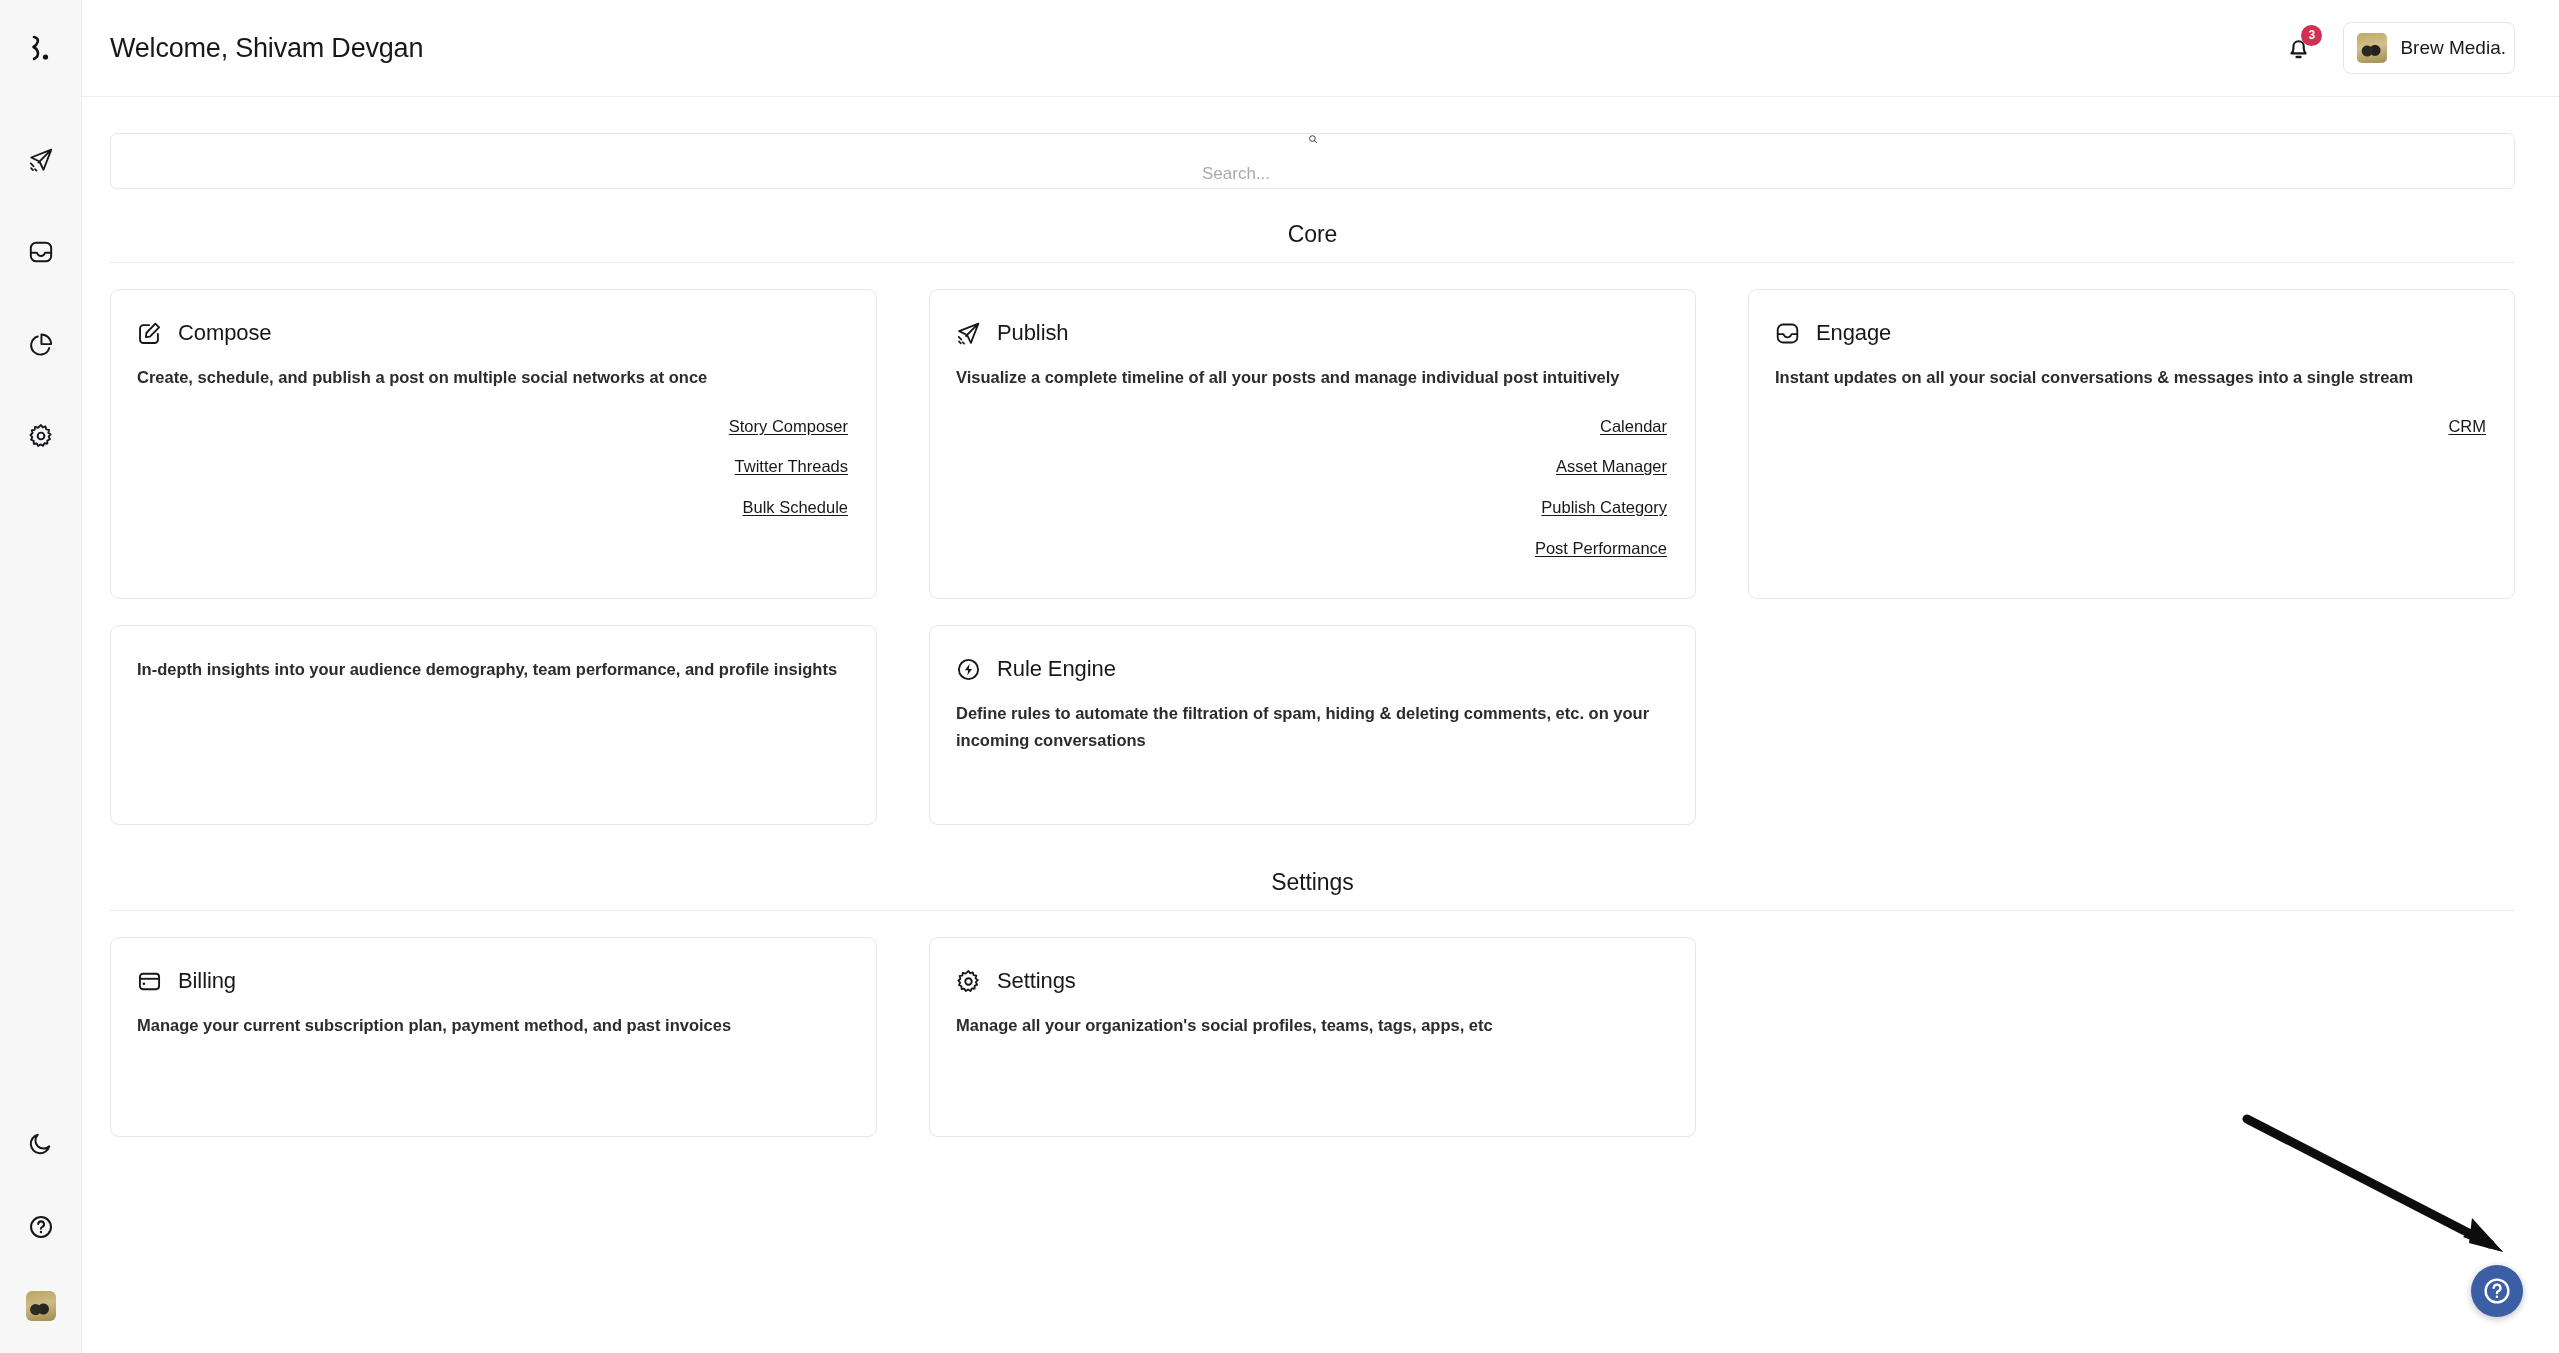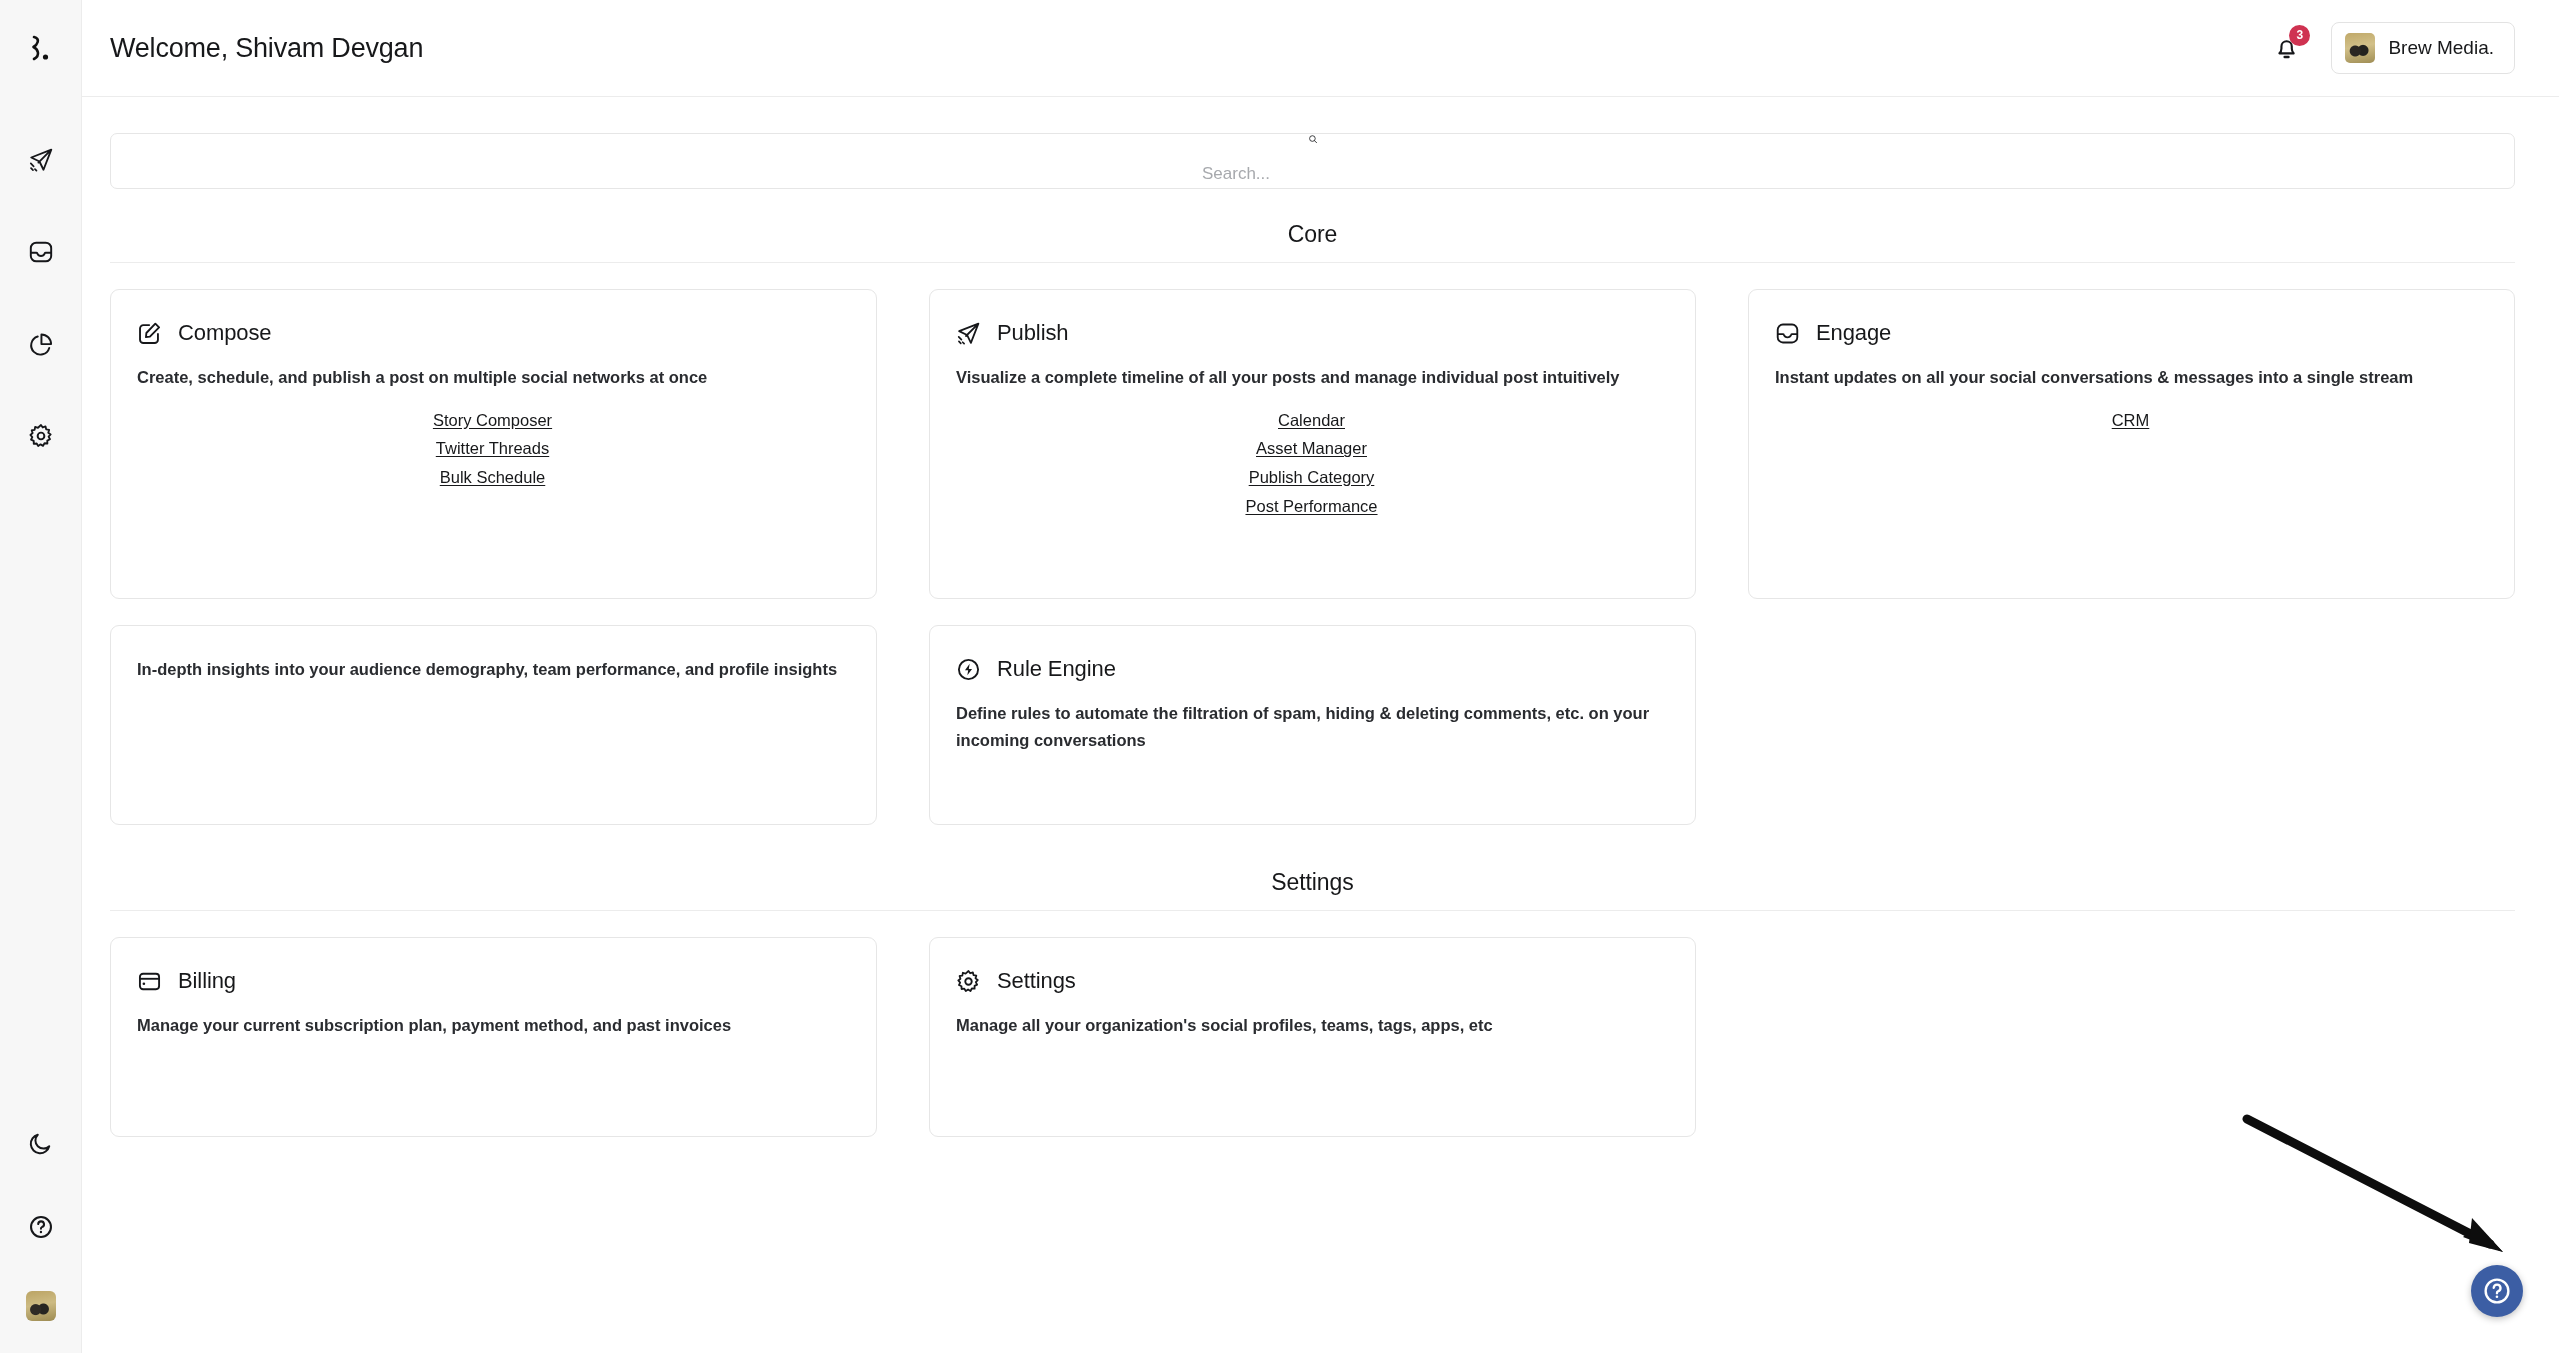--- a/index.html
+++ b/index.html
@@ -52,21 +52,21 @@
                display: flex; align-items: center; justify-content: center; }
   .bell-badge {
     position: absolute; top: -6px; right: -7px;
     min-width: 21px; height: 21px; padding: 0 5px;
     border-radius: 11px; background: #cf3251; color: #fff;
     font-size: 12px; font-weight: 700; line-height: 21px; text-align: center;
   }
   .org-chip {
     display: flex; align-items: center; gap: 13px;
     border: 1px solid #e3e3e3; border-radius: 8px;
-    padding: 10px 20px 10px 13px; background: #fff; cursor: pointer;
+    padding: 10px 8px 10px 13px; background: #fff; cursor: pointer;
   }
   .org-avatar {
     width: 30px; height: 30px; border-radius: 5px; flex: 0 0 30px;
     background:
       radial-gradient(circle at 34% 60%, #2b2722 0 5px, rgba(0,0,0,0) 6px),
       radial-gradient(circle at 60% 58%, #23221e 0 5px, rgba(0,0,0,0) 6px),
       linear-gradient(170deg, #c0a969 0%, #d2c089 45%, #a08e55 100%);
   }
   .org-name { font-size: 19px; color: #17181a; white-space: nowrap; }
 
@@ -97,21 +97,21 @@
   .card {
     border: 1px solid #e6e6e6; border-radius: 9px; background: #fff;
     padding: 30px 28px 30px 26px; cursor: pointer;
   }
   .card.tall { min-height: 310px; }
   .card.short { min-height: 200px; }
 
   .card-head { display: flex; align-items: center; gap: 16px; margin-bottom: 18px; }
   .card-title { font-size: 22px; color: #17181a; letter-spacing: -0.1px; }
   .card-desc { font-size: 16.5px; line-height: 1.62; color: #2a2c30; max-width: 100%; font-weight: bold; }
-  .card-links { margin-top: 16px; display: flex; flex-direction: column; gap: 2px; align-items: center; }
+  .card-links { margin-top: 22px; display: flex; flex-direction: column; gap: 14px; align-items: flex-end; }
   .card-link {
     font-size: 16.5px; line-height: 1.62; color: #17181a;
     text-decoration: underline; text-underline-offset: 2px; cursor: pointer;
   }
 
   
   .help-fab {
     position: absolute; right: 36px; bottom: 36px;
     width: 52px; height: 52px; border-radius: 50%;
     background: #3c5ea4; display: flex; align-items: center; justify-content: center;

